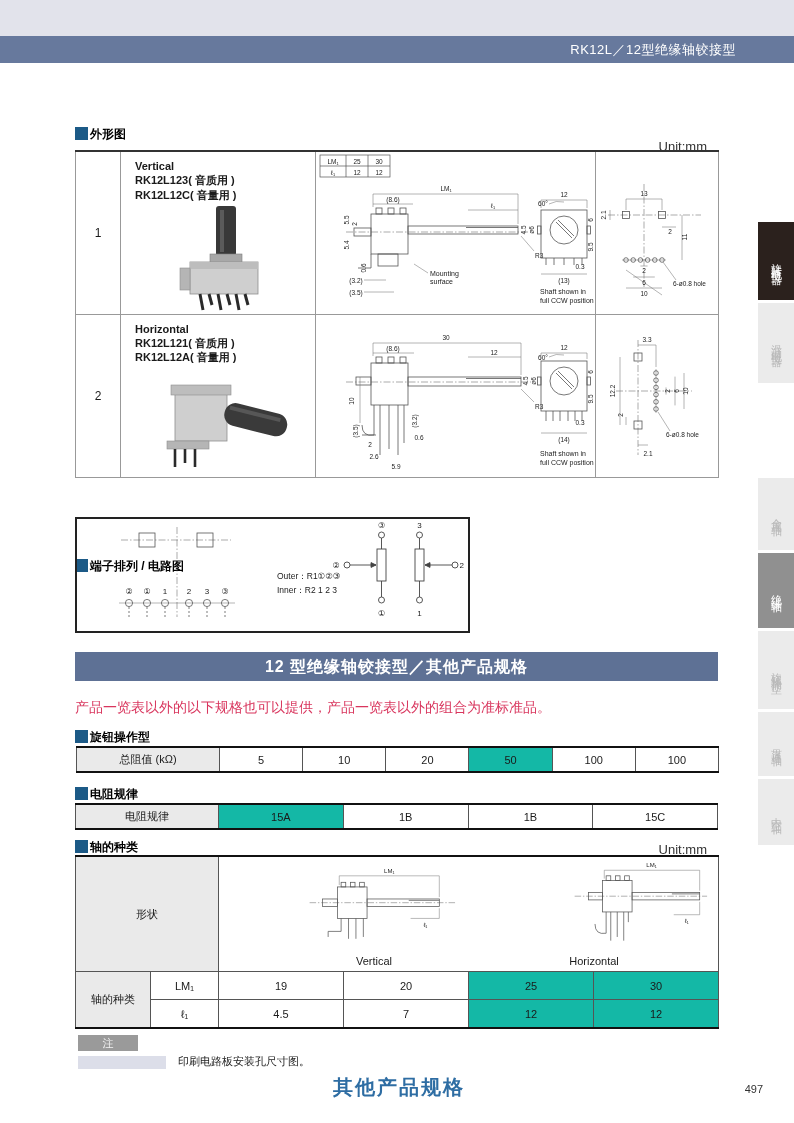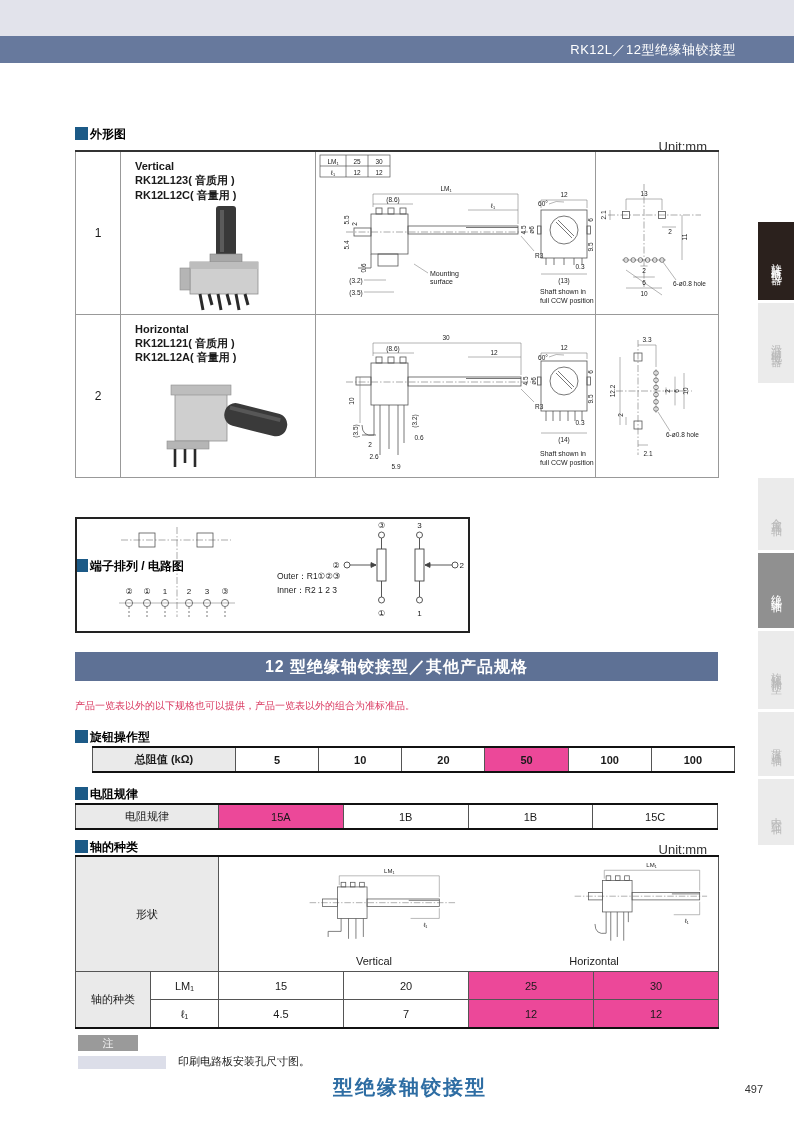--- a/index.html
+++ b/index.html
@@ -32,26 +32,26 @@
   .outline-table td.hd-c{font-size:12px;text-align:center;vertical-align:middle;height:28px;font-weight:normal;}
   .outline-table td.pcb-h{font-size:10.5px;text-align:center;vertical-align:middle;line-height:1.25;}
   .no-cell{text-align:center;vertical-align:middle !important;font-size:12px;}
   .photo-cell{padding:7px 0 0 14px !important;}
   .model-line{font-size:11px;font-weight:bold;line-height:1.3;}
   
   .term-box{left:75px;top:517px;width:391px;height:112px;border:2px solid #222;}
   
   .banner{left:75px;top:652px;width:643px;height:29px;background:#5E7195;color:#fff;
     font-size:16px;font-weight:bold;text-align:center;line-height:29px;letter-spacing:1px;}
-  .red-note{left:75px;top:699px;font-size:10px;color:#D9365E;}
+  .red-note{left:75px;top:699px;font-size:14px;color:#D9365E;}
   
   .spec-table{border-collapse:collapse;table-layout:fixed;width:643px;border-top:2px solid #111;border-bottom:2px solid #111;}
   .spec-table td{border:1px solid #555;font-size:11px;text-align:center;height:23px;padding:0;}
   .hd{background:#EAEAEA;}
-  .hl{background:#ec4899;}
+  .hl{background:#14b8a6;}
   
   .shape-cell{text-align:center;vertical-align:middle !important;font-size:12px;}
   .draw-cell{position:relative;height:114px;}
   .draw-label{position:absolute;font-size:11px;bottom:4px;text-align:center;width:120px;}
   
   .note-badge{left:78px;top:1035px;width:60px;height:16px;background:#9A9A9A;color:#F2F2F2;
     font-size:11px;text-align:center;line-height:16px;}
   .note-swatch{left:78px;top:1056px;width:88px;height:13px;background:#DCDEE9;}
   .note-text{left:178px;top:1054px;font-size:11px;color:#222;}
   .footer-logo{left:333px;top:1074px;font-size:20px;font-weight:bold;color:#2E6DA3;letter-spacing:2px;}
@@ -443,21 +443,21 @@
     </g>
   </svg>
 </div>
 
 <div class="abs banner">12 型绝缘轴铰接型／其他产品规格</div>
 <div class="abs red-note">产品一览表以外的以下规格也可以提供，产品一览表以外的组合为准标准品。</div>
 
 <div class="abs sec" style="top:729px;">
   <span class="sq"></span><span>旋钮操作型</span>
 </div>
-<table class="abs spec-table" style="left:92px;top:746px;font-weight:bold;">
+<table class="abs spec-table" style="left:76px;top:746px;">
   <colgroup>
       <col style="width:143px">
       <col>
       <col>
       <col>
       <col>
       <col>
       <col>
     </colgroup>
   <tbody>
@@ -566,33 +566,33 @@
         <text class="dim" x="148" y="7" text-anchor="middle">LM₁</text>
         <text class="dim" x="186" y="67" text-anchor="middle">ℓ₁</text>
       </svg>
       <div class="draw-label" style="left:95px;">Vertical</div>
       <div class="draw-label" style="left:315px;">Horizontal</div>
     </td>
   </tr>
   <tr>
     <td class="hd" rowspan="2" style="height:54px;">轴的种类</td>
     <td style="height:27px;">LM₁</td>
-    <td>15</td>
+    <td>19</td>
     <td>20</td>
     <td class="hl">25</td>
     <td class="hl">30</td>
   </tr>
   <tr>
     <td style="height:27px;">ℓ₁</td>
     <td>4.5</td>
     <td>7</td>
     <td class="hl">12</td>
     <td class="hl">12</td>
   </tr>
 </tbody>
   </table>
 
 <div class="abs note-badge">注</div>
 <div class="abs note-swatch"></div>
 <div class="abs note-text">印刷电路板安装孔尺寸图。</div>
 
-<div class="abs footer-logo">型绝缘轴铰接型</div>
+<div class="abs footer-logo">其他产品规格</div>
 <div class="abs page-num">497</div>
 
 </body></html>

